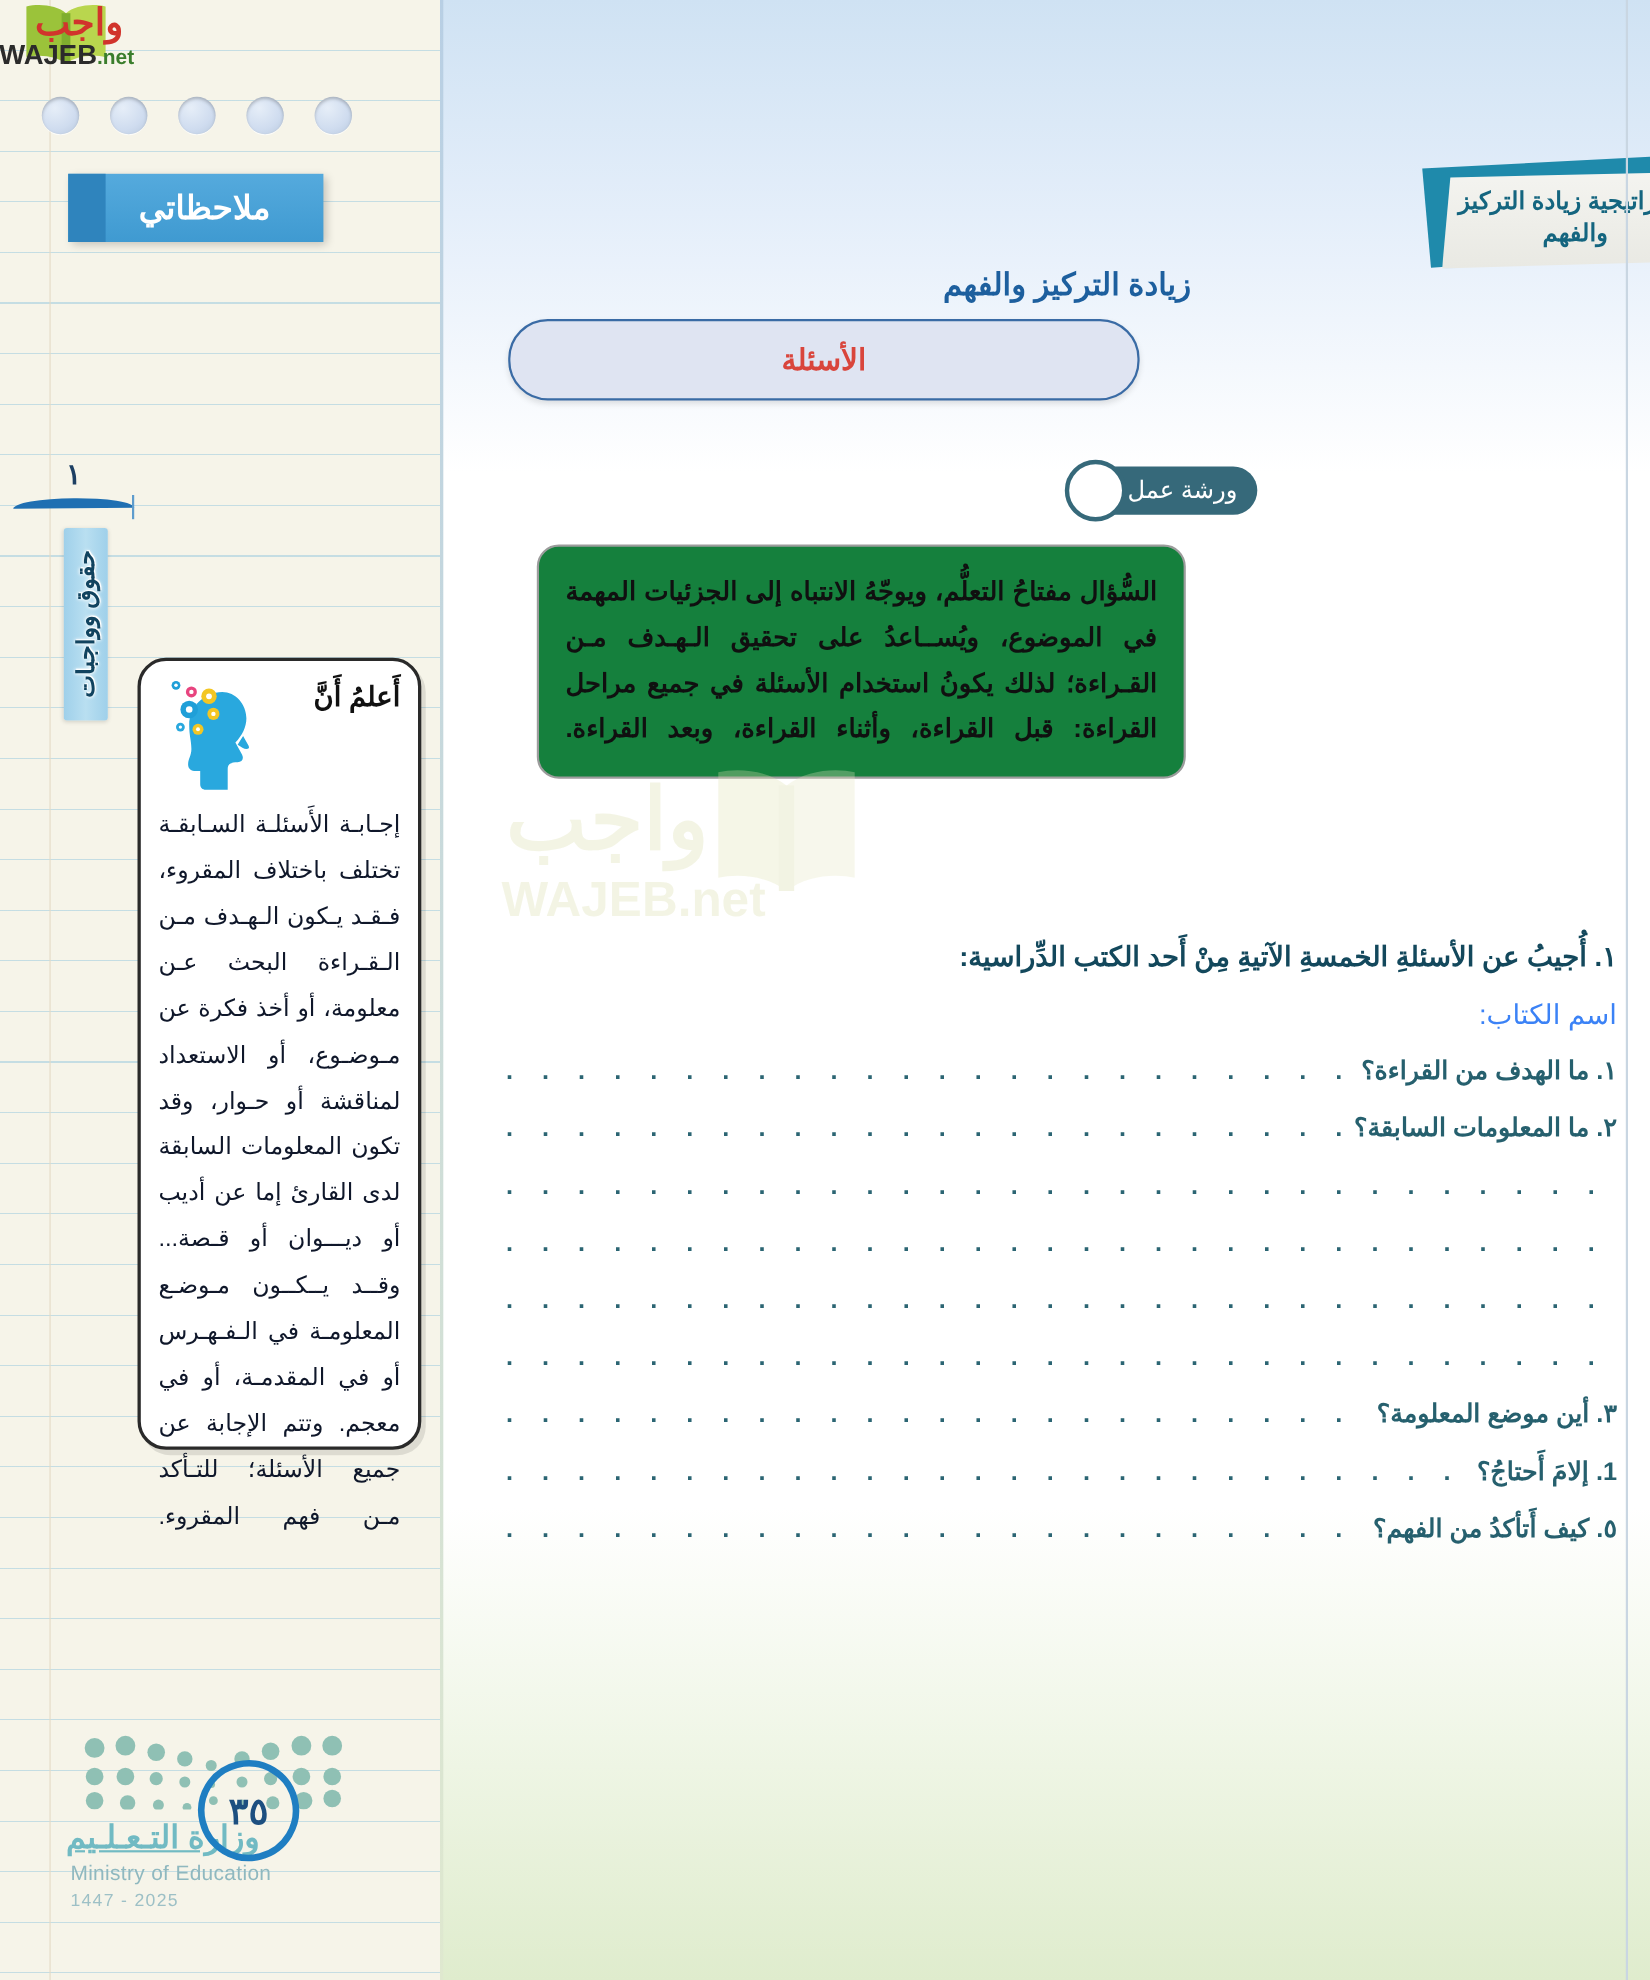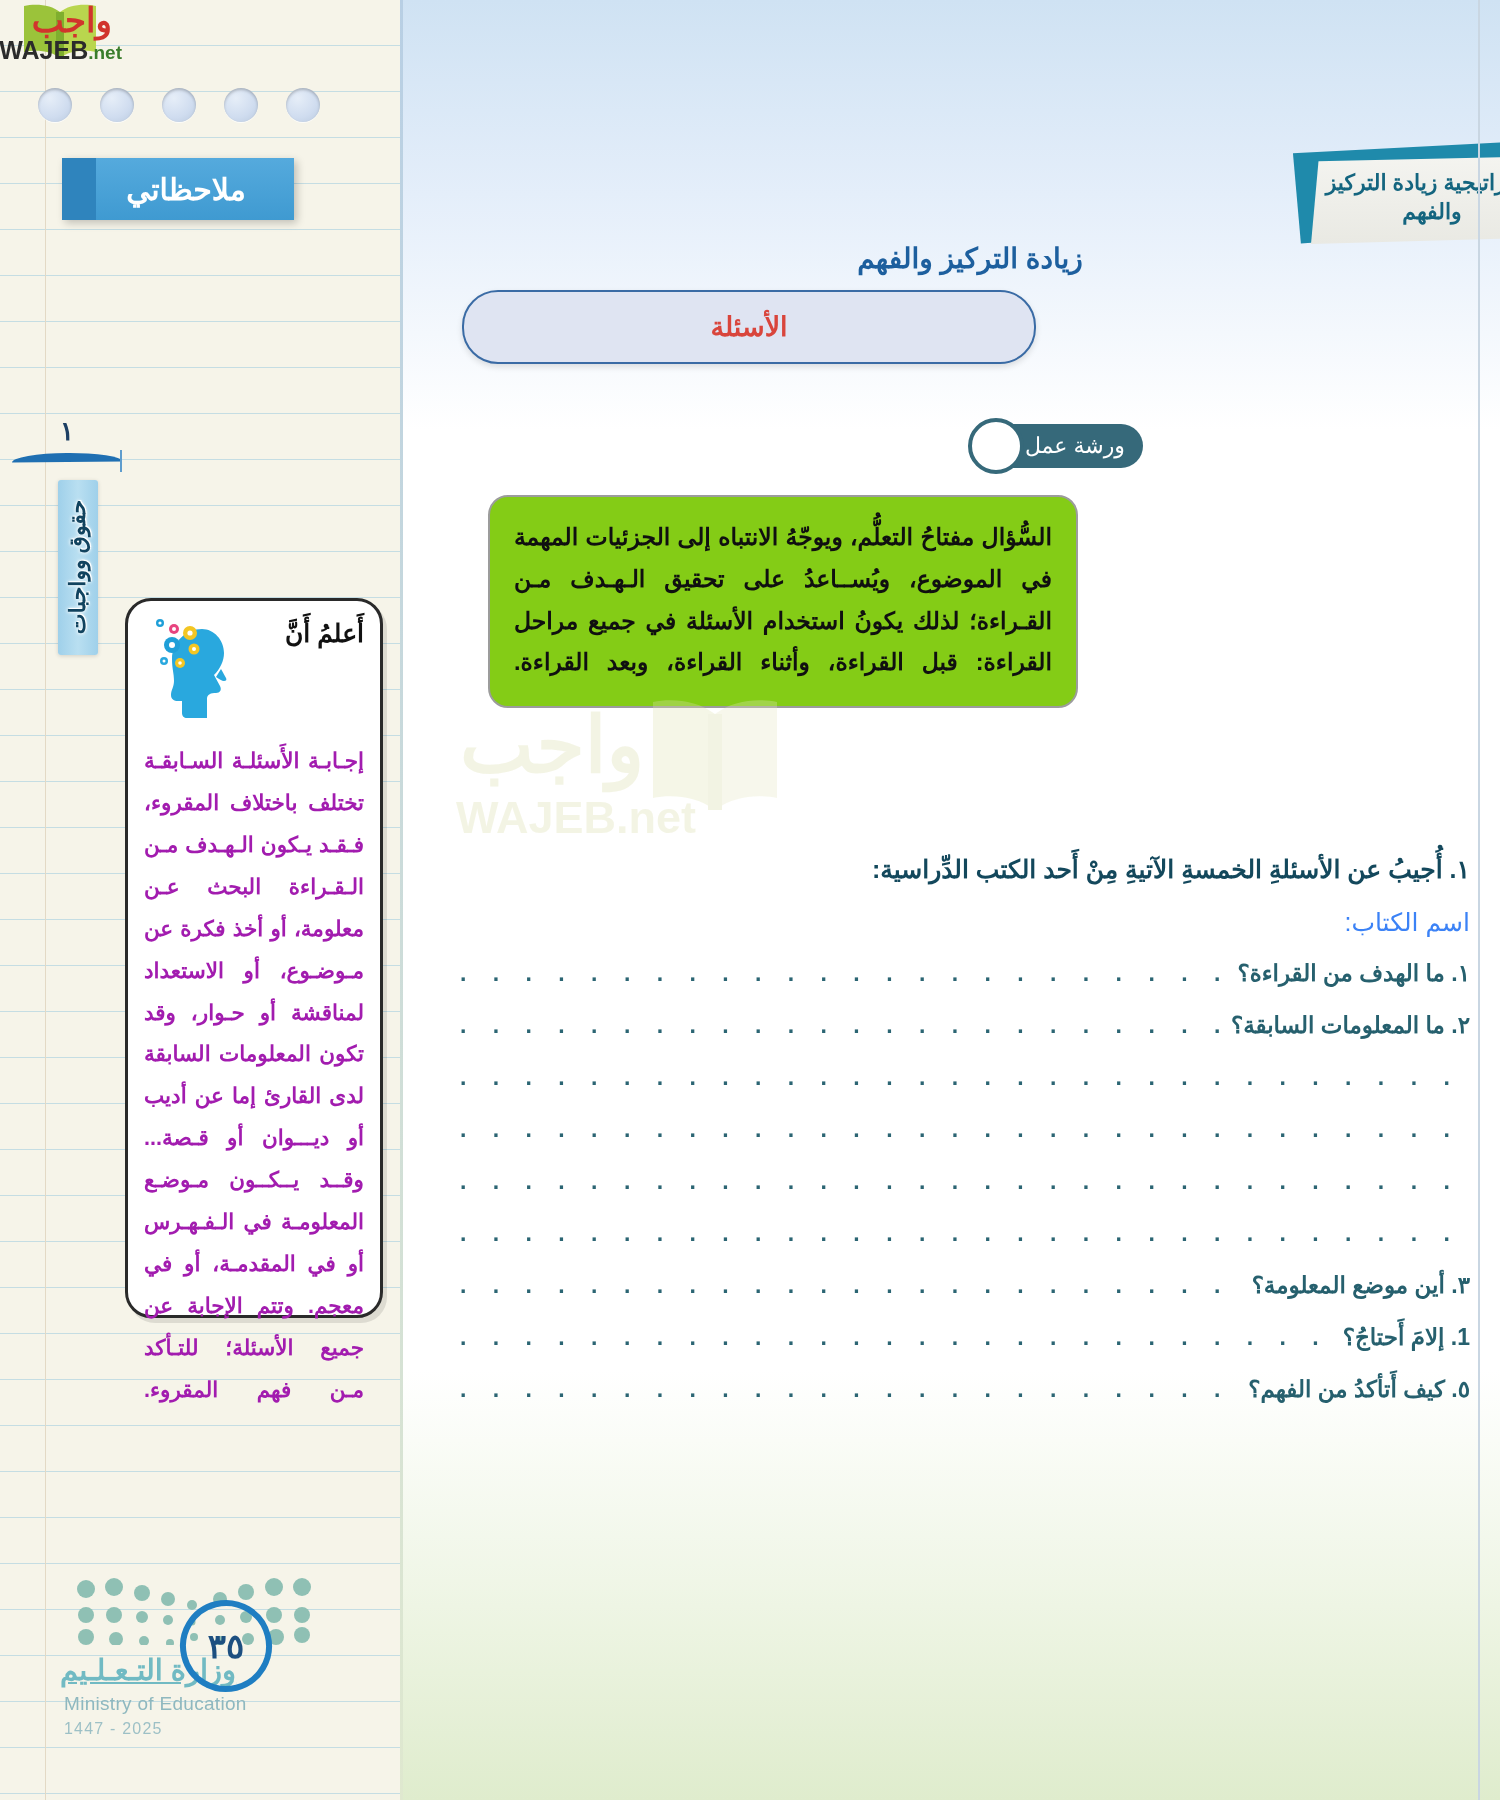--- a/index.html
+++ b/index.html
@@ -94,22 +94,22 @@
     padding:14px 16px 16px 16px;
   }
   .know-head{
     display:flex;align-items:flex-start;justify-content:space-between;
     height:110px;
     text-align:right;
   }
   .know-title{font-size:25px;font-weight:bold;color:#111;margin-top:4px;}
   .head-svg{width:96px;height:104px;flex:0 0 auto;}
   .know-body{
-    margin-top:16px;
-    font-size:21.5px;line-height:1.95;font-weight:bold;color:#a21caf;
+    margin-top:4px;
+    font-size:21.5px;line-height:1.95;font-weight:normal;color:#0f172a;
     text-align:justify;text-align-last:justify;
     word-spacing:1px;
   }
 
   
   .footer{
     position:absolute;left:60px;top:1575px;width:300px;height:150px;
   }
   .moe-dots{position:absolute;left:10px;top:0;width:250px;height:70px;}
   .moe-word{
@@ -202,21 +202,21 @@
     padding-right:18px;box-sizing:border-box;
   }
   .workshop .lbl{color:#ffffff;font-size:22px;}
   .workshop .dot{
     position:absolute;left:-10px;top:-6px;width:56px;height:56px;border-radius:50%;
     background:#ffffff;border:4px solid #36697a;box-sizing:border-box;
   }
 
   .intro-box{
     position:absolute;left:88px;top:495px;width:590px;
-    background:#84cc16;border:2px solid #9c9c9c;border-radius:20px;
+    background:#15803d;border:2px solid #9c9c9c;border-radius:20px;
     box-sizing:border-box;padding:20px 24px 22px 24px;
   }
   .intro-box p{
     margin:0;font-size:23.5px;line-height:1.78;font-weight:bold;color:#101010;
     text-align:justify;text-align-last:justify;
   }
 
   
   .watermark{
     position:absolute;left:50px;top:690px;width:340px;height:200px;opacity:.30;

